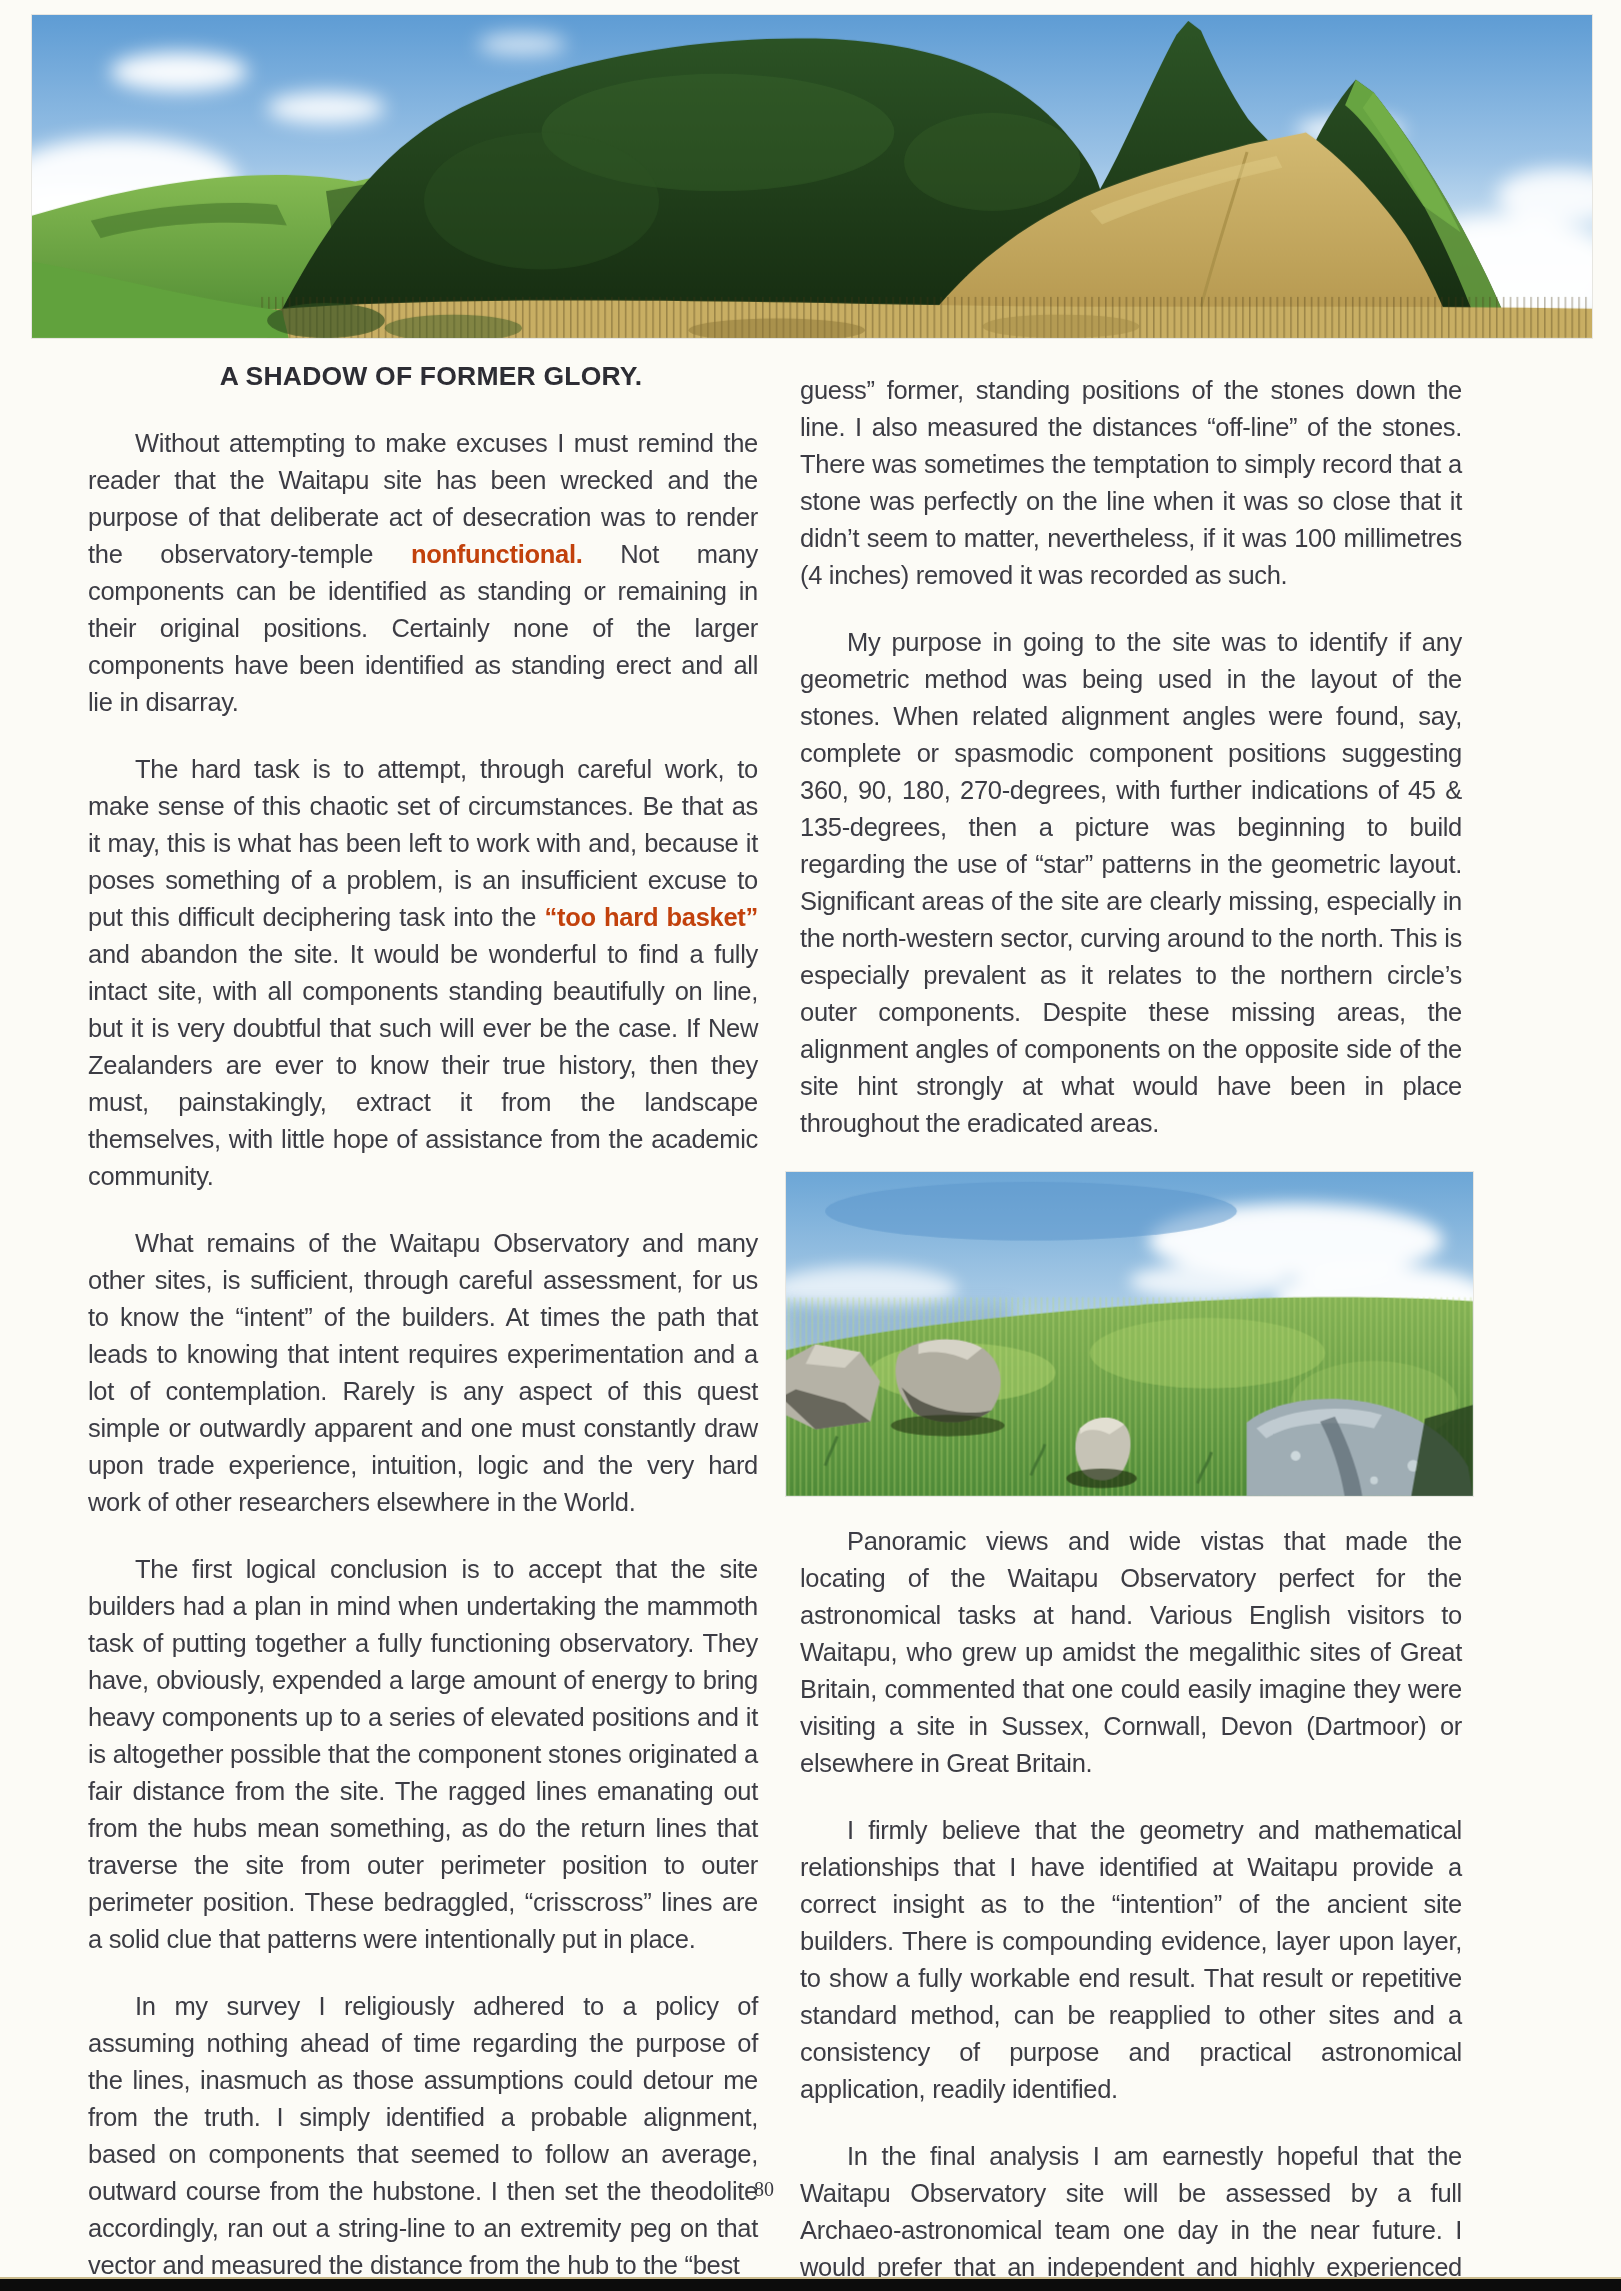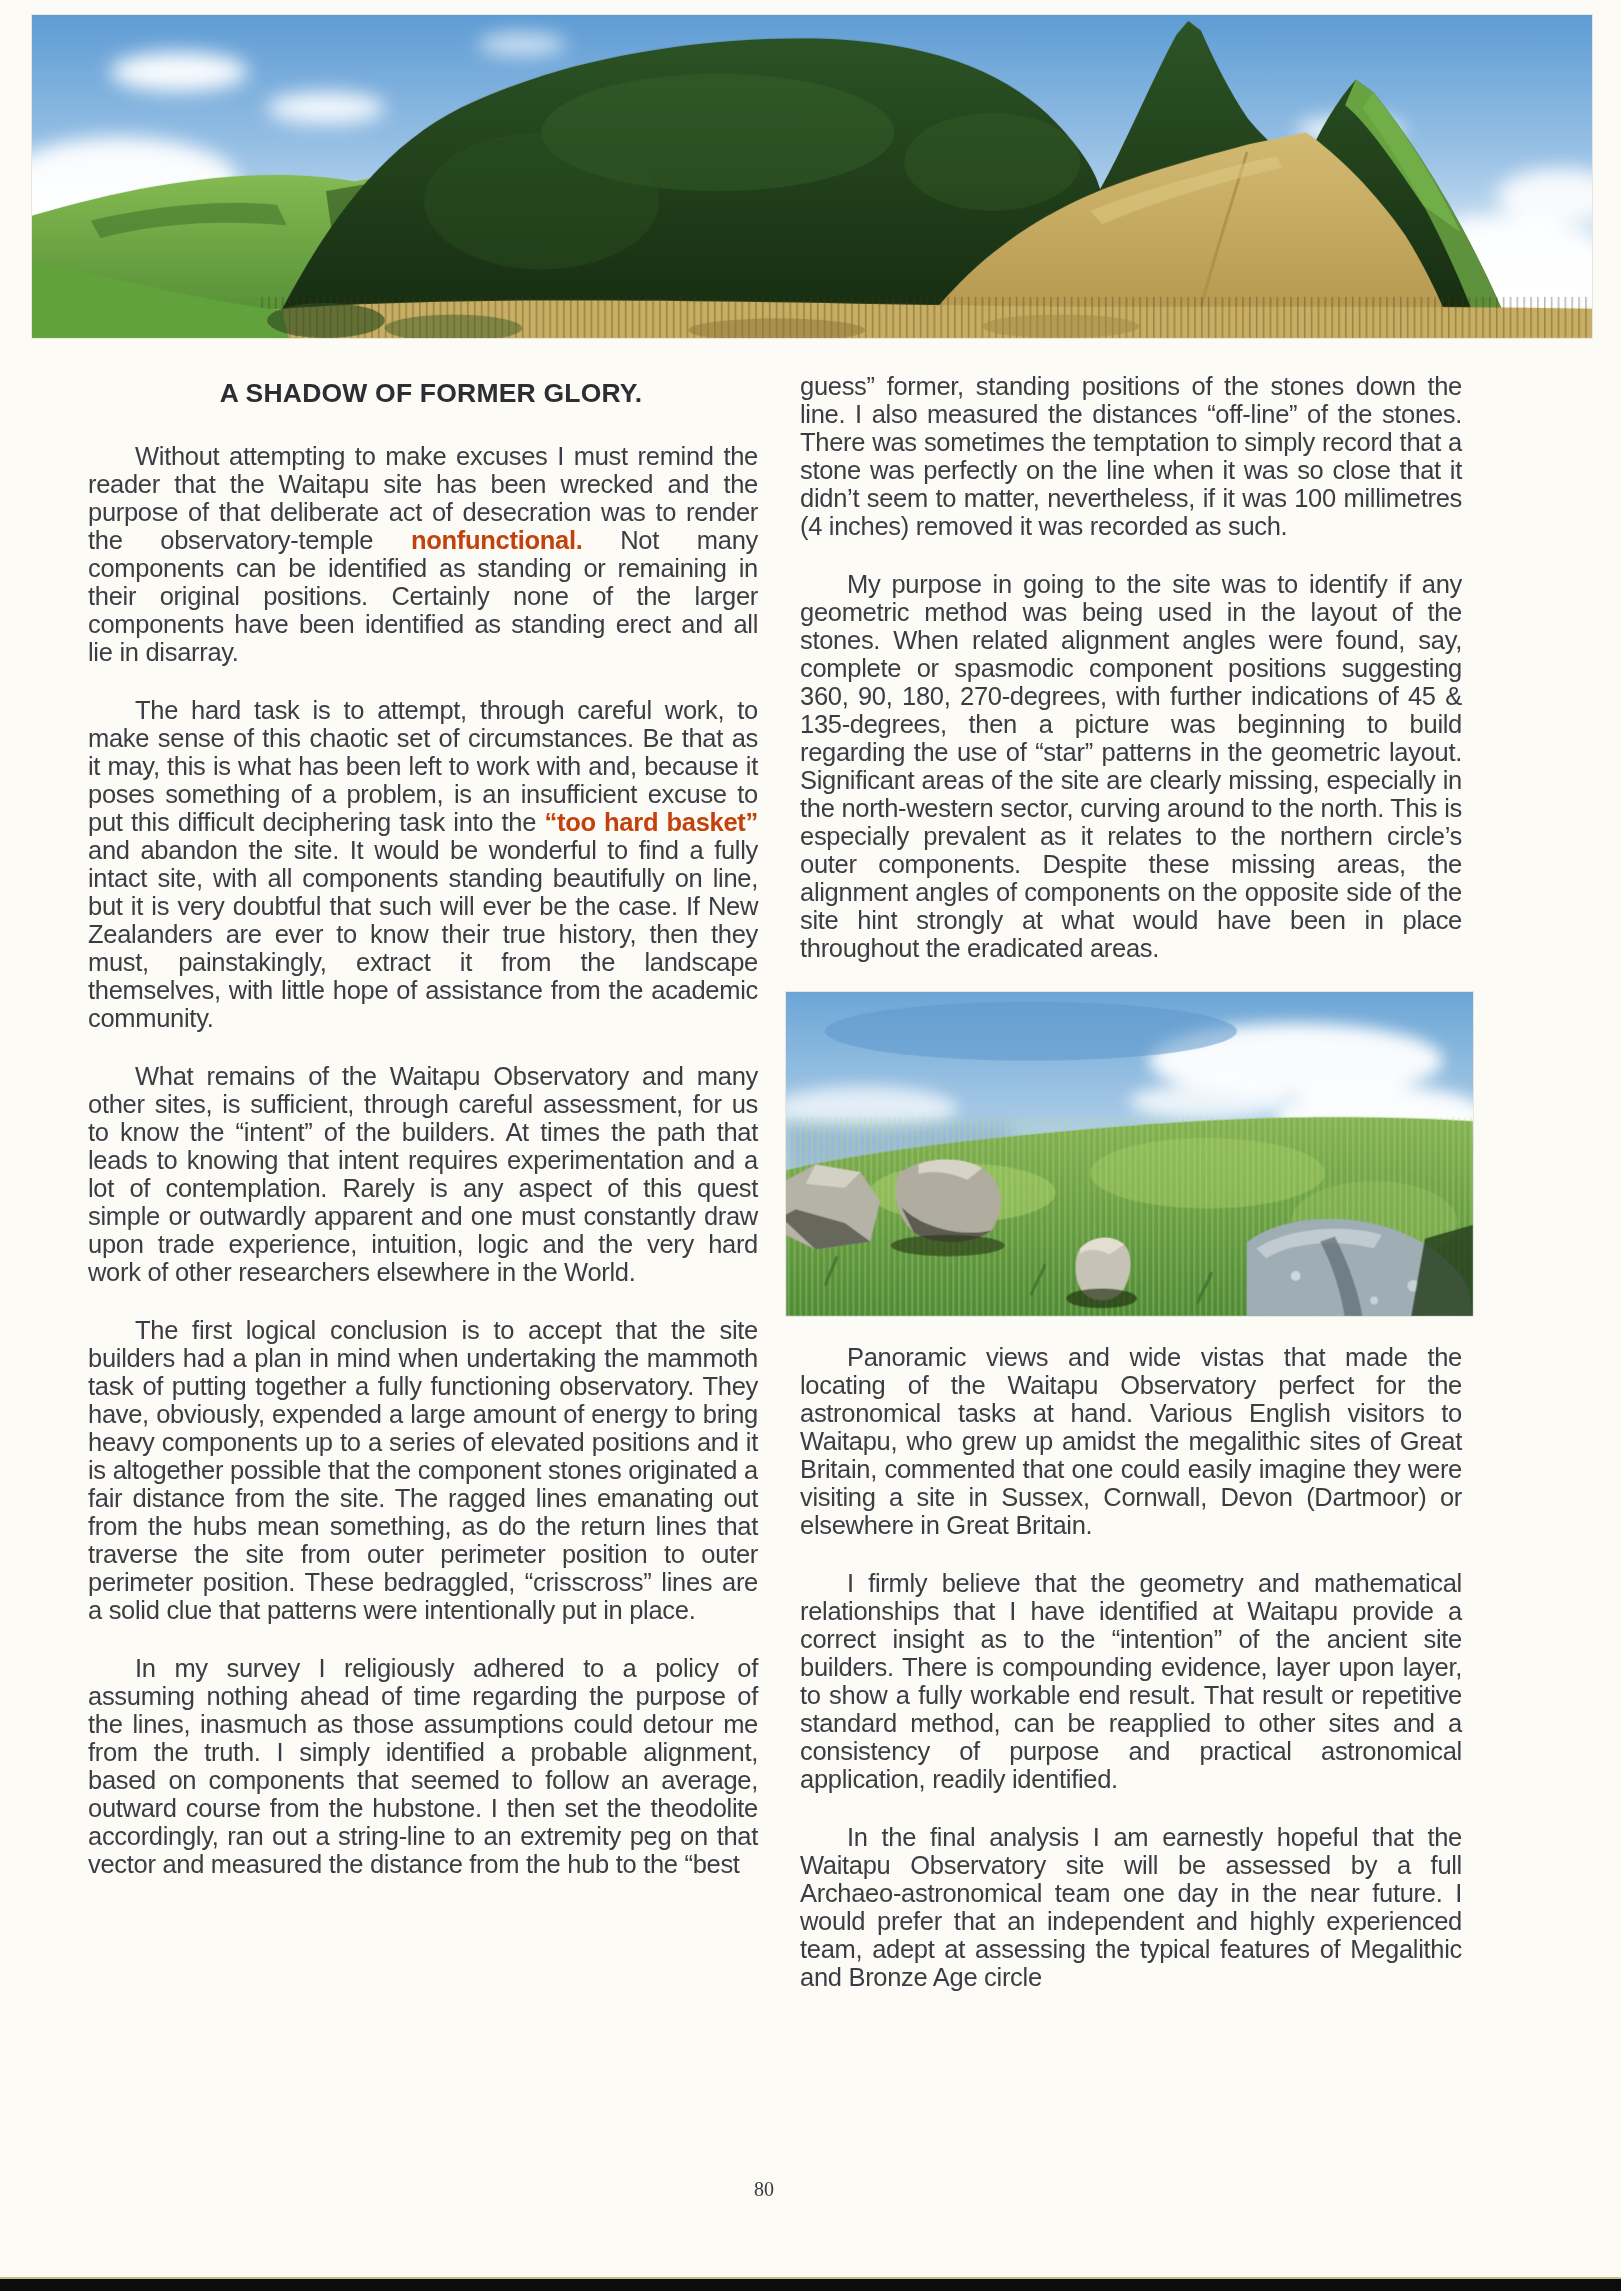--- a/index.html
+++ b/index.html
@@ -18,27 +18,27 @@
   .photo-inset{
     width:687px;height:324px;margin:5.9px 0 27.4px -13.7px;padding:0;
     box-shadow:0 0 0 1px rgba(200,200,195,.4);
   }
   figure svg{display:block;width:100%;height:100%;}
   
   .col{position:absolute;top:361px;}
   .col-left{left:88px;width:686px;}
   .col-right{left:800px;width:678px;top:372px;}
   .article-title{
-    margin:17px 0 33px 0;
+    margin:0 0 33px 0;
     font-size:26.5px;font-weight:bold;letter-spacing:0.2px;
     text-align:center;color:#2d2d34;
   }
   .col p{
     margin:0 16px 30px 0;
-    font-size:25.5px;line-height:28px;
+    font-size:25.5px;line-height:37px;
     letter-spacing:-0.3px;
     text-align:justify;text-indent:47px;
     color:#3c3c44;
   }
   .col p.continues{text-indent:0;}
   .col p b{font-weight:bold;color:#c2410c;}
   .caption{text-indent:35px;color:#41414a;}
   
   .page-number{
     position:absolute;left:725px;top:2178px;width:78px;

